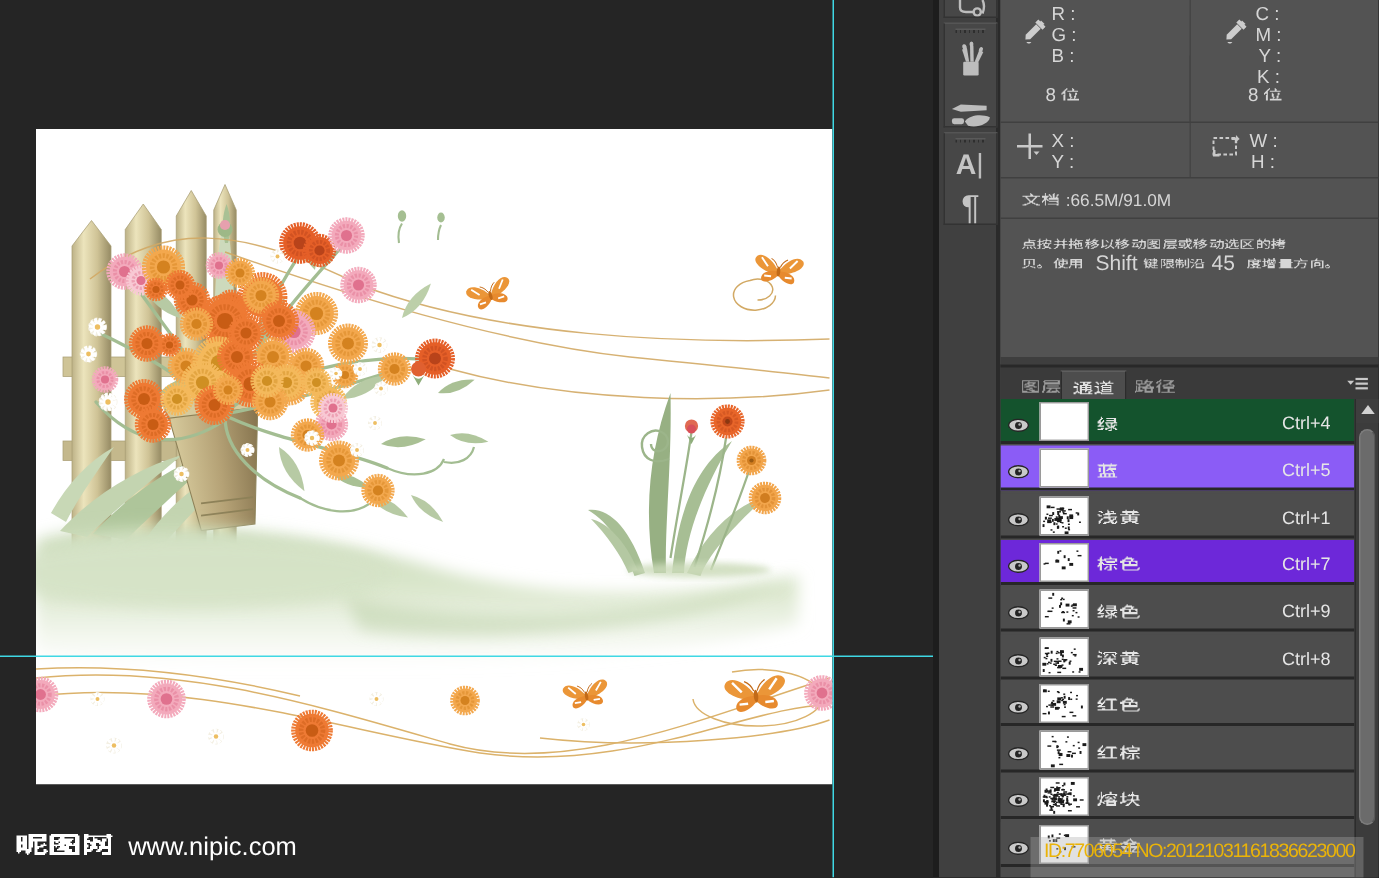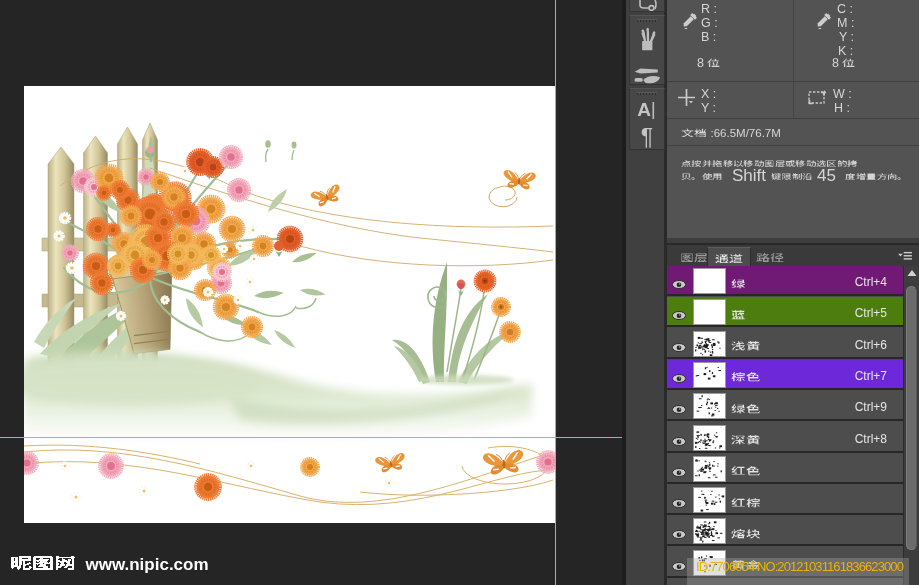--- a/index.html
+++ b/index.html
@@ -698,21 +698,21 @@
   <div class="guideh"></div>
   <div class="guidev"></div>
   <div class="nipic">
   <span style="font-size:22px;font-weight:bold"><svg class="cg" style="width:22px;height:22px;vertical-align:-3px" viewBox="0 0 22 22">
           <path fill="currentColor" d="M9 5h12v1h-12zM1 6h7v1h-7zM9 6h12v1h-12zM1 7h3v1h-3zM5 7h3v1h-3zM9 7h3v1h-3zM18 7h3v1h-3zM1 8h3v1h-3zM5 8h3v1h-3zM9 8h12v1h-12zM1 9h3v1h-3zM5 9h3v1h-3zM9 9h12v1h-12zM1 10h7v1h-7zM9 10h3v1h-3zM13 10h2v1h-2zM1 11h7v1h-7zM9 11h3v1h-3zM13 11h2v1h-2zM19 11h1v1h-1zM1 12h3v1h-3zM5 12h3v1h-3zM9 12h3v1h-3zM13 12h2v1h-2zM17 12h4v1h-4zM1 13h3v1h-3zM5 13h3v1h-3zM9 13h3v1h-3zM13 13h6v1h-6zM1 14h7v1h-7zM9 14h2v1h-2zM13 14h3v1h-3zM1 15h10v1h-10zM13 15h2v1h-2zM19 15h2v1h-2zM1 16h3v1h-3zM7 16h4v1h-4zM13 16h2v1h-2zM19 16h3v1h-3zM2 17h1v1h-1zM7 17h3v1h-3zM13 17h8v1h-8zM8 18h1v1h-1zM13 18h7v1h-7z"></path>
         </svg><svg class="cg" style="width:22px;height:22px;vertical-align:-3px" viewBox="0 0 22 22">
           <path fill="currentColor" d="M2 5h18v1h-18zM1 6h20v1h-20zM1 7h3v1h-3zM8 7h3v1h-3zM18 7h3v1h-3zM1 8h3v1h-3zM7 8h10v1h-10zM18 8h3v1h-3zM1 9h15v1h-15zM18 9h3v1h-3zM1 10h3v1h-3zM5 10h2v1h-2zM8 10h7v1h-7zM18 10h3v1h-3zM1 11h3v1h-3zM7 11h9v1h-9zM17 11h4v1h-4zM1 12h10v1h-10zM12 12h9v1h-9zM1 13h3v1h-3zM5 13h1v1h-1zM8 13h6v1h-6zM18 13h3v1h-3zM1 14h3v1h-3zM7 14h7v1h-7zM18 14h3v1h-3zM1 15h3v1h-3zM6 15h10v1h-10zM18 15h3v1h-3zM1 16h3v1h-3zM11 16h5v1h-5zM18 16h3v1h-3zM1 17h20v1h-20zM1 18h20v1h-20z"></path>
         </svg><svg class="cg" style="width:22px;height:22px;vertical-align:-3px" viewBox="0 0 22 22">
           <path fill="currentColor" d="M2 5h3v1h-3zM17 5h3v1h-3zM2 6h19v1h-19zM2 7h3v1h-3zM8 7h1v1h-1zM17 7h3v1h-3zM2 8h2v1h-2zM8 8h3v1h-3zM14 8h3v1h-3zM18 8h2v1h-2zM2 9h4v1h-4zM8 9h5v1h-5zM14 9h3v1h-3zM18 9h2v1h-2zM2 10h14v1h-14zM18 10h2v1h-2zM2 11h2v1h-2zM6 11h4v1h-4zM12 11h4v1h-4zM18 11h2v1h-2zM2 12h3v1h-3zM7 12h3v1h-3zM13 12h3v1h-3zM18 12h2v1h-2zM2 13h3v1h-3zM6 13h5v1h-5zM12 13h8v1h-8zM2 14h2v1h-2zM6 14h5v1h-5zM12 14h8v1h-8zM2 15h6v1h-6zM11 15h3v1h-3zM18 15h2v1h-2zM2 16h5v1h-5zM10 16h3v1h-3zM18 16h2v1h-2zM2 17h2v1h-2zM14 17h6v1h-6zM2 18h2v1h-2zM14 18h6v1h-6z"></path>
         </svg></span>
-  <span style="font-size:17px;font-weight:bold;margin-left:5px">www.nipic.com</span>
+  <span style="font-size:17px;font-weight:normal;margin-left:5px">www.nipic.com</span>
 </div>
   <div class="strip">
  <div class="sbox" style="top:-14px;height:26px;display:flex;align-items:flex-end;justify-content:center">
         <svg width="22" height="11" viewBox="0 0 22 11" fill="none" stroke="#bdbdbd" stroke-width="1.6">
           <path d="M4,0 L4,5 Q4,8 8,8 L13,8"></path>
           <circle cx="15.5" cy="8" r="2.4"></circle>
           <path d="M19,0 Q21,4 19,9"></path>
         </svg>
       </div>
  <div class="sbox" style="top:15px;height:70px">
@@ -783,23 +783,23 @@
             <path d="M14,3.5 l3,0 l0,3" fill="none" stroke="#c9c9c9" stroke-width="1.6"></path>
             <path d="M17,1 l2.4,2.6 l-2.6,2.2" fill="#c9c9c9"></path>
           </svg></div>
   <div class="ilab" style="left:166px;top:87px">W :</div>
   <div class="ilab" style="left:167px;top:101px">H :</div>
   <div class="isep" style="top:118px"></div>
   <div class="ilab" style="left:14px;top:126px"><svg class="cg" style="width:13px;height:13px;vertical-align:-2px" viewBox="0 0 20 20">
             <path fill="currentColor" d="M9 4h1v1h-1zM9 5h2v1h-2zM9 6h3v1h-3zM1 7h18v1h-18zM4 8h2v1h-2zM14 8h2v1h-2zM5 9h2v1h-2zM13 9h2v1h-2zM6 10h2v1h-2zM12 10h2v1h-2zM7 11h2v1h-2zM11 11h2v1h-2zM8 12h4v1h-4zM8 13h4v1h-4zM6 14h3v1h-3zM11 14h3v1h-3zM3 15h4v1h-4zM13 15h4v1h-4zM1 16h4v1h-4zM15 16h4v1h-4z"></path>
           </svg><svg class="cg" style="width:13px;height:13px;vertical-align:-2px" viewBox="0 0 20 20">
             <path fill="currentColor" d="M4 4h1v1h-1zM13 4h1v1h-1zM4 5h1v1h-1zM8 5h1v1h-1zM12 5h2v1h-2zM17 5h1v1h-1zM4 6h1v1h-1zM8 6h2v1h-2zM12 6h2v1h-2zM16 6h2v1h-2zM1 7h7v1h-7zM9 7h2v1h-2zM12 7h2v1h-2zM16 7h1v1h-1zM1 8h6v1h-6zM10 8h1v1h-1zM12 8h2v1h-2zM15 8h2v1h-2zM3 9h3v1h-3zM8 9h10v1h-10zM3 10h4v1h-4zM8 10h10v1h-10zM2 11h3v1h-3zM6 11h2v1h-2zM17 11h1v1h-1zM1 12h2v1h-2zM4 12h1v1h-1zM8 12h10v1h-10zM1 13h1v1h-1zM4 13h1v1h-1zM16 13h2v1h-2zM4 14h1v1h-1zM17 14h1v1h-1zM4 15h1v1h-1zM7 15h11v1h-11zM4 16h1v1h-1zM16 16h2v1h-2z"></path>
-          </svg> <span style="font-size:11.5px">:66.5M/76.7M</span></div>
+          </svg> <span style="font-size:11.5px">:66.5M/91.0M</span></div>
   <div class="isep" style="top:145px"></div>
-  <div class="ilab" style="left:14px;top:155px;line-height:13.5px;font-size:17px"><svg class="cg" style="width:10.4px;height:10.4px;vertical-align:-1px" viewBox="0 0 20 20">
+  <div class="ilab" style="left:14px;top:155px;line-height:13.5px;font-size:14px"><svg class="cg" style="width:10.4px;height:10.4px;vertical-align:-1px" viewBox="0 0 20 20">
             <path fill="currentColor" d="M9 4h1v1h-1zM9 5h2v1h-2zM9 6h9v1h-9zM9 7h2v1h-2zM4 8h12v1h-12zM3 9h14v1h-14zM3 10h2v1h-2zM15 10h2v1h-2zM3 11h2v1h-2zM15 11h2v1h-2zM3 12h14v1h-14zM3 14h2v1h-2zM7 14h1v1h-1zM11 14h2v1h-2zM15 14h2v1h-2zM2 15h2v1h-2zM7 15h2v1h-2zM11 15h2v1h-2zM16 15h2v1h-2zM1 16h2v1h-2zM7 16h2v1h-2zM12 16h2v1h-2zM17 16h2v1h-2z"></path>
           </svg><svg class="cg" style="width:10.4px;height:10.4px;vertical-align:-1px" viewBox="0 0 20 20">
             <path fill="currentColor" d="M4 4h1v1h-1zM12 4h1v1h-1zM3 5h2v1h-2zM12 5h2v1h-2zM3 6h2v1h-2zM8 6h11v1h-11zM1 7h8v1h-8zM12 7h1v1h-1zM17 7h2v1h-2zM3 8h2v1h-2zM8 8h1v1h-1zM11 8h2v1h-2zM17 8h2v1h-2zM3 9h2v1h-2zM11 9h2v1h-2zM3 10h2v1h-2zM7 10h12v1h-12zM3 11h4v1h-4zM9 11h2v1h-2zM15 11h2v1h-2zM1 12h4v1h-4zM9 12h2v1h-2zM15 12h1v1h-1zM3 13h2v1h-2zM9 13h4v1h-4zM14 13h2v1h-2zM3 14h2v1h-2zM11 14h4v1h-4zM3 15h2v1h-2zM10 15h8v1h-8zM1 16h4v1h-4zM7 16h4v1h-4zM16 16h3v1h-3z"></path>
           </svg><svg class="cg" style="width:10.4px;height:10.4px;vertical-align:-1px" viewBox="0 0 20 20">
             <path fill="currentColor" d="M5 4h1v1h-1zM14 4h1v1h-1zM5 5h2v1h-2zM13 5h2v1h-2zM6 6h2v1h-2zM13 6h2v1h-2zM2 7h16v1h-16zM5 8h3v1h-3zM12 8h3v1h-3zM6 9h1v1h-1zM13 9h2v1h-2zM6 10h1v1h-1zM13 10h2v1h-2zM1 11h18v1h-18zM5 12h3v1h-3zM12 12h3v1h-3zM5 13h2v1h-2zM13 13h2v1h-2zM4 14h2v1h-2zM13 14h2v1h-2zM3 15h3v1h-3zM13 15h2v1h-2zM1 16h3v1h-3zM13 16h2v1h-2z"></path>
           </svg><svg class="cg" style="width:10.4px;height:10.4px;vertical-align:-1px" viewBox="0 0 20 20">
             <path fill="currentColor" d="M3 4h2v1h-2zM10 4h1v1h-1zM3 5h2v1h-2zM9 5h2v1h-2zM3 6h2v1h-2zM9 6h10v1h-10zM1 7h6v1h-6zM8 7h2v1h-2zM12 7h3v1h-3zM3 8h2v1h-2zM7 8h2v1h-2zM13 8h1v1h-1zM3 9h2v1h-2zM7 9h1v1h-1zM9 9h2v1h-2zM13 9h5v1h-5zM3 10h2v1h-2zM6 10h1v1h-1zM9 10h9v1h-9zM1 11h13v1h-13zM16 11h2v1h-2zM1 12h4v1h-4zM7 12h3v1h-3zM13 12h1v1h-1zM16 12h2v1h-2zM3 13h2v1h-2zM9 13h2v1h-2zM13 13h1v1h-1zM15 13h3v1h-3zM3 14h2v1h-2zM9 14h2v1h-2zM13 14h1v1h-1zM3 15h2v1h-2zM9 15h2v1h-2zM17 15h2v1h-2zM1 16h4v1h-4zM9 16h10v1h-10z"></path>
           </svg><svg class="cg" style="width:10.4px;height:10.4px;vertical-align:-1px" viewBox="0 0 20 20">
             <path fill="currentColor" d="M6 4h1v1h-1zM13 4h1v1h-1zM2 5h5v1h-5zM11 5h3v1h-3zM2 6h4v1h-4zM10 6h8v1h-8zM4 7h1v1h-1zM8 7h4v1h-4zM15 7h2v1h-2zM1 8h7v1h-7zM11 8h5v1h-5zM1 9h5v1h-5zM7 9h1v1h-1zM9 9h6v1h-6zM3 10h3v1h-3zM8 10h3v1h-3zM13 10h3v1h-3zM2 11h6v1h-6zM11 11h8v1h-8zM2 12h1v1h-1zM4 12h1v1h-1zM9 12h3v1h-3zM16 12h2v1h-2zM1 13h2v1h-2zM4 13h2v1h-2zM8 13h2v1h-2zM12 13h2v1h-2zM15 13h2v1h-2zM1 14h1v1h-1zM4 14h2v1h-2zM13 14h3v1h-3zM4 15h2v1h-2zM10 15h4v1h-4zM4 16h2v1h-2zM8 16h4v1h-4z"></path>
           </svg><svg class="cg" style="width:10.4px;height:10.4px;vertical-align:-1px" viewBox="0 0 20 20">
@@ -875,35 +875,35 @@
           </svg></div>
   <svg width="15" height="11" viewBox="0 0 16 12" style="position:absolute;right:6px;top:6px">
     <path d="M0,3 l5,0 l-2.5,3 z" fill="#c9c9c9"></path>
     <rect x="6" y="1" width="9" height="1.6" fill="#c9c9c9"></rect>
     <rect x="6" y="4.4" width="9" height="1.6" fill="#c9c9c9"></rect>
     <rect x="6" y="7.8" width="9" height="1.6" fill="#c9c9c9"></rect>
   </svg>
 </div>
     <div style="position:absolute;left:0;top:266px;width:252px;height:319px;overflow:hidden">
       <div style="position:absolute;left:0;top:-266px;width:236px;height:585px">
-          <div class="crow" style="top:266px;background:#701a75">
+          <div class="crow" style="top:266px;background:#14532d">
             <div class="ceye"><svg width="14" height="9" viewBox="0 0 14 9">
                 <ellipse cx="7" cy="4.5" rx="6.6" ry="4" fill="#c9c9c9" stroke="#262626" stroke-width="0.9"></ellipse>
                 <circle cx="7" cy="4.7" r="2.3" fill="#242424"></circle>
                 <circle cx="7.7" cy="4" r="0.8" fill="#b0b0b0"></circle>
               </svg></div>
             <div class="cthumb"><svg width="31" height="24" viewBox="0 0 31 24">
                 <rect width="31" height="24" fill="#fff"></rect>
               </svg></div>
             <div class="cname"><svg class="cg" style="width:14.5px;height:14.5px;vertical-align:-3px" viewBox="0 0 20 20">
                 <path fill="currentColor" d="M4 4h1v1h-1zM4 5h2v1h-2zM9 5h9v1h-9zM3 6h2v1h-2zM16 6h2v1h-2zM2 7h2v1h-2zM6 7h1v1h-1zM9 7h9v1h-9zM1 8h3v1h-3zM5 8h2v1h-2zM16 8h2v1h-2zM1 9h5v1h-5zM8 9h11v1h-11zM3 10h2v1h-2zM9 10h1v1h-1zM13 10h2v1h-2zM2 11h2v1h-2zM9 11h2v1h-2zM13 11h1v1h-1zM16 11h3v1h-3zM1 12h6v1h-6zM10 12h2v1h-2zM13 12h4v1h-4zM11 13h5v1h-5zM4 14h3v1h-3zM8 14h4v1h-4zM13 14h1v1h-1zM15 14h3v1h-3zM1 15h5v1h-5zM8 15h2v1h-2zM13 15h1v1h-1zM17 15h2v1h-2zM11 16h3v1h-3z"></path>
               </svg></div>
             <div class="ckey">Ctrl+4</div>
           </div>
-          <div class="crow" style="top:297.3px;background:#4d7c0f">
+          <div class="crow" style="top:297.3px;background:#8b5cf6">
             <div class="ceye"><svg width="14" height="9" viewBox="0 0 14 9">
                 <ellipse cx="7" cy="4.5" rx="6.6" ry="4" fill="#c9c9c9" stroke="#262626" stroke-width="0.9"></ellipse>
                 <circle cx="7" cy="4.7" r="2.3" fill="#242424"></circle>
                 <circle cx="7.7" cy="4" r="0.8" fill="#b0b0b0"></circle>
               </svg></div>
             <div class="cthumb"><svg width="31" height="24" viewBox="0 0 31 24">
                 <rect width="31" height="24" fill="#fff"></rect>
               </svg></div>
             <div class="cname"><svg class="cg" style="width:14.5px;height:14.5px;vertical-align:-3px" viewBox="0 0 20 20">
                 <path fill="currentColor" d="M6 4h1v1h-1zM13 4h1v1h-1zM1 5h18v1h-18zM2 6h16v1h-16zM6 7h2v1h-2zM12 7h1v1h-1zM2 8h2v1h-2zM6 8h2v1h-2zM11 8h7v1h-7zM2 9h2v1h-2zM6 9h2v1h-2zM10 9h8v1h-8zM2 10h2v1h-2zM6 10h2v1h-2zM9 10h2v1h-2zM13 10h2v1h-2zM2 11h2v1h-2zM6 11h2v1h-2zM14 11h2v1h-2zM6 12h2v1h-2zM15 12h1v1h-1zM3 13h14v1h-14zM3 14h2v1h-2zM7 14h2v1h-2zM11 14h2v1h-2zM15 14h2v1h-2zM3 15h2v1h-2zM7 15h2v1h-2zM11 15h2v1h-2zM15 15h2v1h-2zM1 16h18v1h-18z"></path>
@@ -972,21 +972,21 @@
                   <rect x="4.1" y="11.2" width="2" height="1" fill="#1b1b1b"></rect>
                   <rect x="12.2" y="22.6" width="2" height="2" fill="#1b1b1b"></rect>
                   <rect x="2.1" y="12.9" width="1" height="1" fill="#1b1b1b"></rect>
                 </g>
               </svg></div>
             <div class="cname"><svg class="cg" style="width:14.5px;height:14.5px;vertical-align:-3px" viewBox="0 0 20 20">
                 <path fill="currentColor" d="M10 4h1v1h-1zM2 5h3v1h-3zM10 5h2v1h-2zM13 5h3v1h-3zM4 6h2v1h-2zM10 6h2v1h-2zM15 6h1v1h-1zM8 7h10v1h-10zM1 8h2v1h-2zM6 8h7v1h-7zM2 9h3v1h-3zM11 9h1v1h-1zM7 10h12v1h-12zM6 11h7v1h-7zM17 11h1v1h-1zM4 12h2v1h-2zM11 12h2v1h-2zM15 12h3v1h-3zM3 13h2v1h-2zM12 13h4v1h-4zM2 14h2v1h-2zM11 14h4v1h-4zM18 14h1v1h-1zM2 15h2v1h-2zM7 15h5v1h-5zM13 15h3v1h-3zM17 15h2v1h-2zM2 16h1v1h-1zM6 16h3v1h-3zM14 16h4v1h-4z"></path>
               </svg><svg class="cg" style="width:14.5px;height:14.5px;vertical-align:-3px" viewBox="0 0 20 20">
                 <path fill="currentColor" d="M6 4h1v1h-1zM13 4h1v1h-1zM3 5h14v1h-14zM3 6h15v1h-15zM6 7h2v1h-2zM12 7h2v1h-2zM1 8h18v1h-18zM9 9h2v1h-2zM3 10h14v1h-14zM3 11h2v1h-2zM9 11h2v1h-2zM15 11h2v1h-2zM3 12h14v1h-14zM3 13h2v1h-2zM9 13h2v1h-2zM15 13h2v1h-2zM3 14h14v1h-14zM5 15h3v1h-3zM12 15h4v1h-4zM2 16h4v1h-4zM15 16h3v1h-3z"></path>
               </svg></div>
-            <div class="ckey">Ctrl+6</div>
+            <div class="ckey">Ctrl+1</div>
           </div>
           <div class="crow" style="top:359.90000000000003px;background:#6d28d9">
             <div class="ceye"><svg width="14" height="9" viewBox="0 0 14 9">
                 <ellipse cx="7" cy="4.5" rx="6.6" ry="4" fill="#c9c9c9" stroke="#262626" stroke-width="0.9"></ellipse>
                 <circle cx="7" cy="4.7" r="2.3" fill="#242424"></circle>
                 <circle cx="7.7" cy="4" r="0.8" fill="#b0b0b0"></circle>
               </svg></div>
             <div class="cthumb"><svg width="31" height="24" viewBox="0 0 24 18">
                 <rect width="24" height="18" fill="#fff"></rect>
                 <g transform="scale(1,0.75)">

